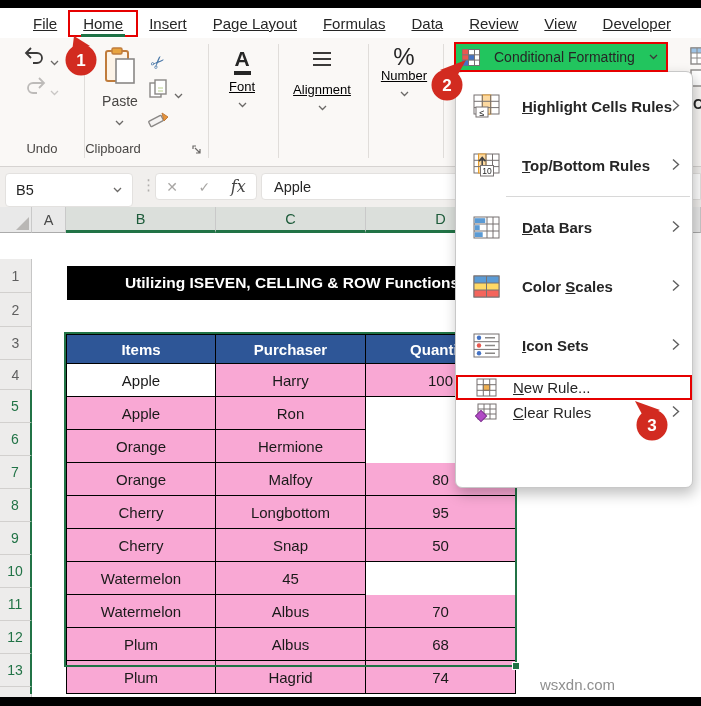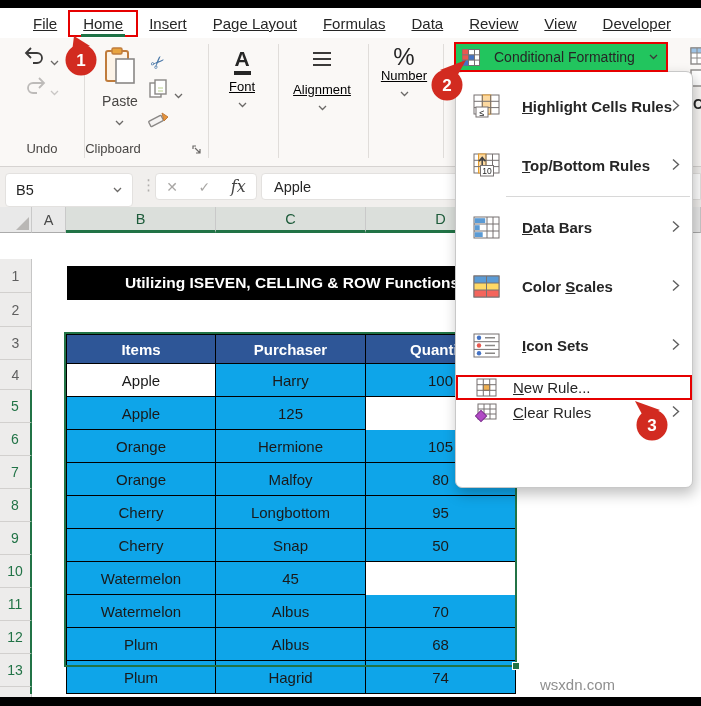--- a/index.html
+++ b/index.html
@@ -66,21 +66,21 @@
   .rowhead.selected { color:#217346; border-right:2px solid #217346; }
   #rowhead-sliver { position:absolute; left:0; top:487px; width:32px; height:4px; background:#edeceb; border-right:1px solid #c6c6c6; }
 
   #banner { position:absolute; left:67px; top:59px; width:450px; height:34px; background:#000;
             color:#fff; font-weight:bold; font-size:15.5px; display:flex; align-items:center;
             justify-content:center; white-space:nowrap; overflow:hidden; }
 
   #data-table { position:absolute; left:66px; top:127px; }
   .t-row { display:flex; }
   .t-cell { width:150px; height:33px; display:flex; align-items:center; justify-content:center;
-            font-size:15px; color:#1a1a1a; background:#0ea5e9;
+            font-size:15px; color:#1a1a1a; background:#f9a8d4;
             border-right:1px solid #000; border-bottom:1px solid #000; }
   .t-row:first-child .t-cell { border-top:1px solid #000; }
   .t-cell:first-child { border-left:1px solid #000; }
   .t-head .t-cell { height:30px; background:#2e5697; color:#fff; font-weight:bold; font-size:15px;text-align:center; }
   .t-cell.active-cell { background:#fff; }
 
   #selection-border { position:absolute; left:64px; top:125px; width:453px; height:335px;
                       border:2.5px solid #217346; pointer-events:none; z-index:5; }
   #fill-handle { position:absolute; left:512px; top:455px; width:8px; height:8px; background:#217346;
                  border:1.5px solid #fff; z-index:6; }
@@ -306,26 +306,25 @@
           <div class="t-cell">Purchaser</div>
           <div class="t-cell">Quantity</div>
         </div>
         <div class="t-row">
           <div class="t-cell active-cell">Apple</div>
           <div class="t-cell">Harry</div>
           <div class="t-cell">100</div>
         </div>
         <div class="t-row">
           <div class="t-cell">Apple</div>
-          <div class="t-cell">125</div>
+          <div class="t-cell">Ron</div>
         </div>
         <div class="t-row">
           <div class="t-cell">Orange</div>
           <div class="t-cell">Hermione</div>
-          <div class="t-cell">105</div>
         </div>
         <div class="t-row">
           <div class="t-cell">Orange</div>
           <div class="t-cell">Malfoy</div>
           <div class="t-cell">80</div>
         </div>
         <div class="t-row">
           <div class="t-cell">Cherry</div>
           <div class="t-cell">Longbottom</div>
           <div class="t-cell">95</div>

